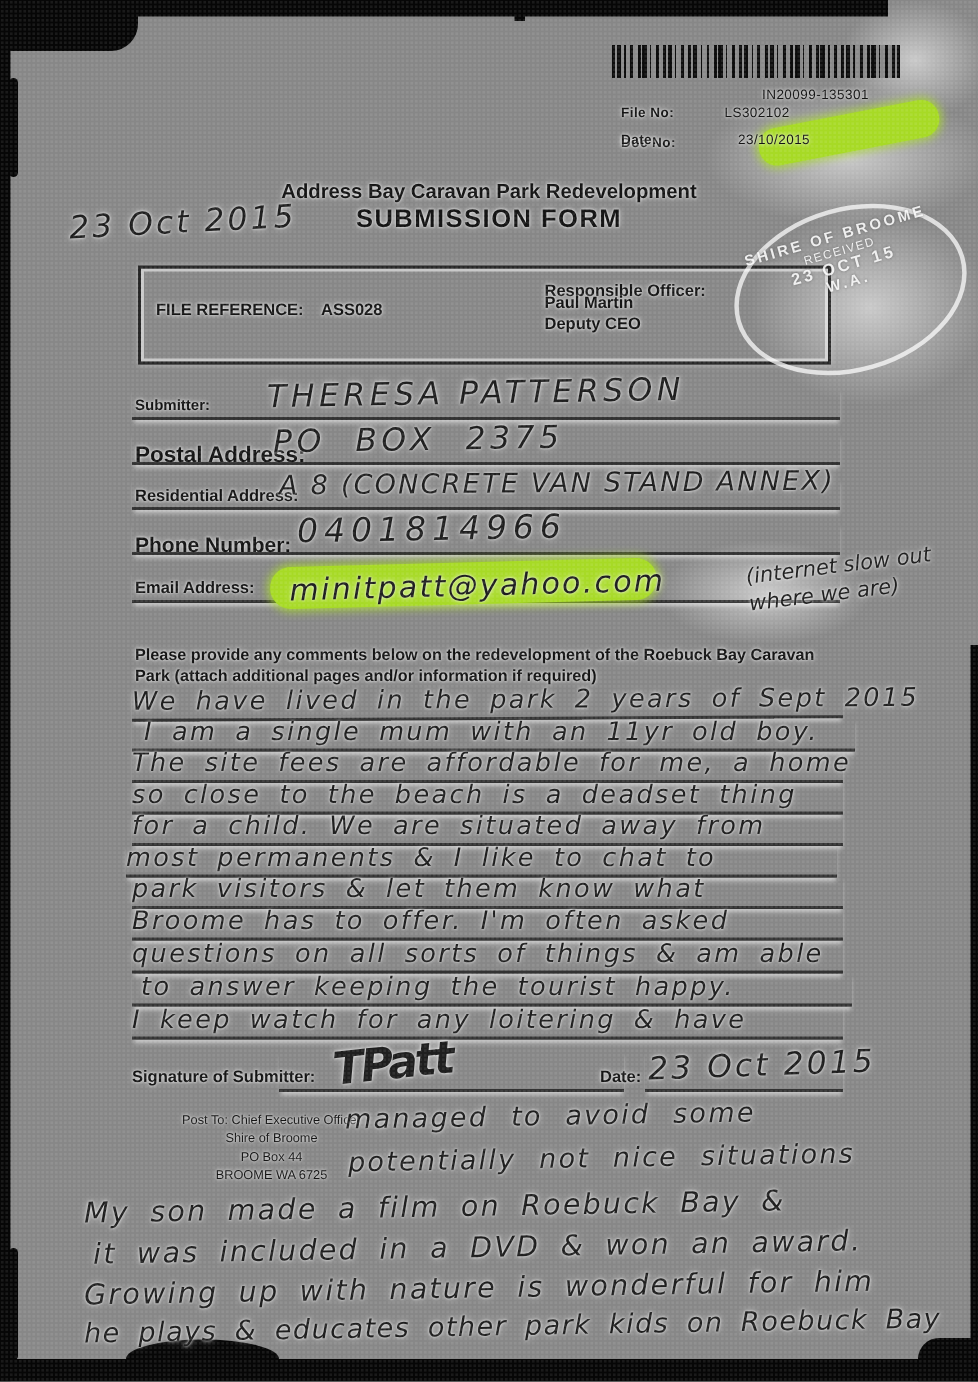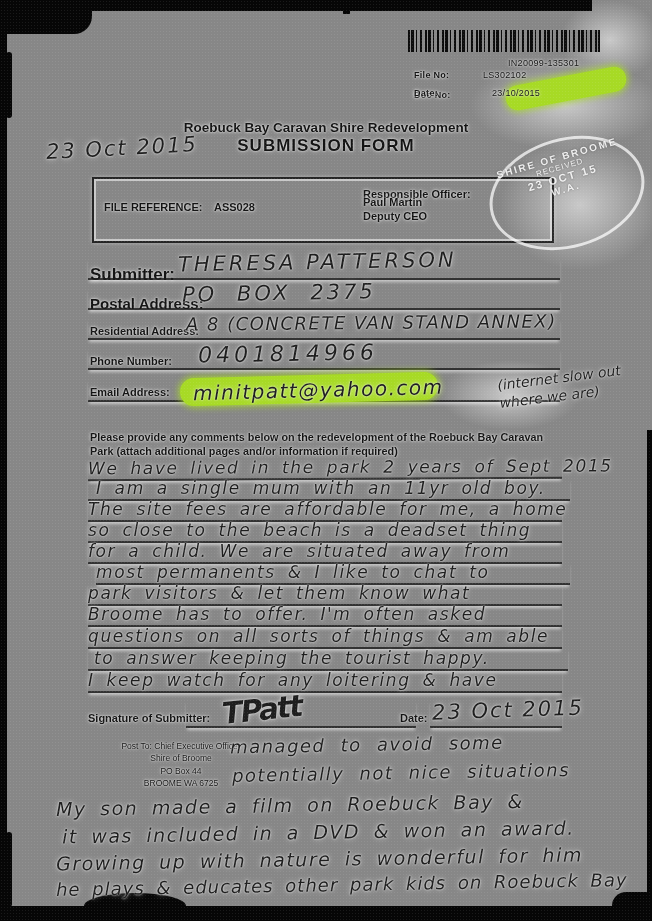--- a/index.html
+++ b/index.html
@@ -51,68 +51,68 @@
 
   <div class="abs barcode" style="left:408px;top:30px;width:192px;height:22px;"></div>
   <div class="abs print meta b" style="left:414px;top:58px;margin-top:32px;">Doc No:</div>
   <div class="abs print meta" style="left:508px;top:58px;">IN20099-135301</div>
   <div class="abs print meta b" style="left:414px;top:70px;">File No:</div>
   <div class="abs print meta" style="left:483px;top:70px;">LS302102</div>
   <div class="abs hl" style="left:505px;top:76px;width:122px;height:25px;border-radius:12px;transform:rotate(-11deg);"></div>
   <div class="abs print meta b" style="left:414px;top:88px;">Date:</div>
   <div class="abs print meta" style="left:492px;top:88px;">23/10/2015</div>
 
-  <div class="abs print b" style="left:100px;top:120px;width:452px;text-align:center;font-size:13.5px;">Roebuck Bay Caravan Shire Redevelopment</div>
+  <div class="abs print b" style="left:100px;top:120px;width:452px;text-align:center;font-size:13.5px;">Address Bay Caravan Park Redevelopment</div>
   <div class="abs print b" style="left:100px;top:136px;width:452px;text-align:center;font-size:17px;letter-spacing:1px;">SUBMISSION FORM</div>
   <div class="abs hw" style="left:46px;top:136px;font-size:21px;letter-spacing:2px;transform:rotate(-3deg);">23 Oct 2015</div>
 
   <div class="abs refbox" style="left:92px;top:177px;width:458px;height:62px;"></div>
   <div class="abs print b" style="left:104px;top:201px;font-size:11px;">FILE REFERENCE:</div>
   <div class="abs print b" style="left:214px;top:201px;font-size:11px;">ASS028</div>
   <div class="abs print b" style="left:363px;top:188px;font-size:11px;">Responsible Officer:</div>
   <div class="abs print b" style="left:363px;top:196px;font-size:11px;">Paul Martin</div>
   <div class="abs print b" style="left:363px;top:210px;font-size:11px;">Deputy CEO</div>
 
   <div class="abs stamp" style="left:488px;top:138px;width:152px;height:104px;">
     <div style="margin-top:10px;font-size:10px;letter-spacing:2px;font-weight:bold;">SHIRE OF BROOME</div>
     <div style="font-size:8px;letter-spacing:1px;">RECEIVED</div>
     <div style="font-size:11px;font-weight:bold;letter-spacing:2px;">23 OCT 15</div>
     <div style="font-size:10px;font-weight:bold;letter-spacing:2px;">W.A.</div>
   </div>
 
-  <div class="abs print b" style="left:90px;top:265px;font-size:17px;">Submitter:</div>
+  <div class="abs print b" style="left:90px;top:265px;font-size:10px;">Submitter:</div>
   <div class="abs rule" style="left:88px;top:258px;width:472px;height:20px;"></div>
   <div class="abs hw" style="left:178px;top:250px;font-size:21px;letter-spacing:3px;transform:rotate(-1deg);">THERESA  PATTERSON</div>
 
   <div class="abs print b" style="left:90px;top:295px;font-size:15px;">Postal Address:</div>
   <div class="abs rule" style="left:88px;top:288px;width:472px;height:20px;"></div>
   <div class="abs hw" style="left:182px;top:281px;font-size:21px;letter-spacing:3px;word-spacing:10px;transform:rotate(-1deg);">PO  BOX  2375</div>
 
   <div class="abs print b" style="left:90px;top:325px;font-size:11px;">Residential Address:</div>
   <div class="abs rule" style="left:88px;top:318px;width:472px;height:20px;"></div>
   <div class="abs hw" style="left:186px;top:312px;font-size:18px;letter-spacing:1.5px;transform:rotate(-.5deg);">A 8   (CONCRETE VAN STAND ANNEX)</div>
 
-  <div class="abs print b" style="left:90px;top:355px;font-size:11px;text-align:center;">Phone Number:</div>
+  <div class="abs print b" style="left:90px;top:355px;font-size:14px;text-align:center;">Phone Number:</div>
   <div class="abs rule" style="left:88px;top:348px;width:472px;height:20px;"></div>
   <div class="abs hw" style="left:198px;top:341px;font-size:22px;letter-spacing:4px;transform:rotate(-1deg);">0401814966</div>
 
   <div class="abs print b" style="left:90px;top:386px;font-size:11px;">Email Address:</div>
   <div class="abs rule" style="left:88px;top:379px;width:472px;height:21px;"></div>
   <div class="abs hl" style="left:180px;top:375px;width:258px;height:28px;border-radius:14px;transform:rotate(-1.5deg);"></div>
   <div class="abs hw" style="left:193px;top:378px;font-size:20px;letter-spacing:1.5px;transform:rotate(-1.5deg);">minitpatt@yahoo.com</div>
   <div class="abs hw" style="left:498px;top:368px;width:150px;font-size:14px;white-space:normal;line-height:1.25;transform:rotate(-7deg);">(internet slow out where we are)</div>
 
   <div class="abs print b" style="left:90px;top:430px;width:476px;font-size:10.8px;line-height:1.3;">Please provide any comments below on the redevelopment of the Roebuck Bay Caravan Park (attach additional pages and/or information if required)</div>
 
   <div class="abs hw rule cmline" style="left:88px;top:457px;width:474px;transform:rotate(-.3deg);">We have lived in the park 2 years of Sept 2015</div>
   <div class="abs hw rule cmline" style="left:88px;top:478px;width:474px;padding-left:8px;">I am a single mum with an 11yr old boy.</div>
   <div class="abs hw rule cmline" style="left:88px;top:499px;width:474px;">The site fees are affordable for me, a home</div>
   <div class="abs hw rule cmline" style="left:88px;top:520px;width:474px;">so close to the beach is a deadset thing</div>
   <div class="abs hw rule cmline" style="left:88px;top:541px;width:474px;">for a child. We are situated away from</div>
-  <div class="abs hw rule cmline" style="left:96px;top:562px;width:474px;">most permanents &amp; I like to chat to</div>
+  <div class="abs hw rule cmline" style="left:84px;top:562px;width:474px;">most permanents &amp; I like to chat to</div>
   <div class="abs hw rule cmline" style="left:88px;top:583px;width:474px;">park visitors &amp; let them know what</div>
   <div class="abs hw rule cmline" style="left:88px;top:604px;width:474px;">Broome has to offer. I'm often asked</div>
   <div class="abs hw rule cmline" style="left:88px;top:626px;width:474px;">questions on all sorts of things &amp; am able</div>
   <div class="abs hw rule cmline" style="left:88px;top:648px;width:474px;padding-left:6px;">to answer keeping the tourist happy.</div>
   <div class="abs hw rule cmline" style="left:88px;top:670px;width:474px;">I keep watch for any loitering &amp; have</div>
 
   <div class="abs print b" style="left:88px;top:712px;font-size:11px;">Signature of Submitter:</div>
   <div class="abs rule" style="left:186px;top:700px;width:230px;height:26px;"></div>
   <div class="abs hw" style="left:222px;top:692px;font-size:30px;font-weight:bold;letter-spacing:-2px;transform:rotate(-6deg);">TPatt</div>
   <div class="abs print b" style="left:400px;top:712px;font-size:11px;">Date:</div>

